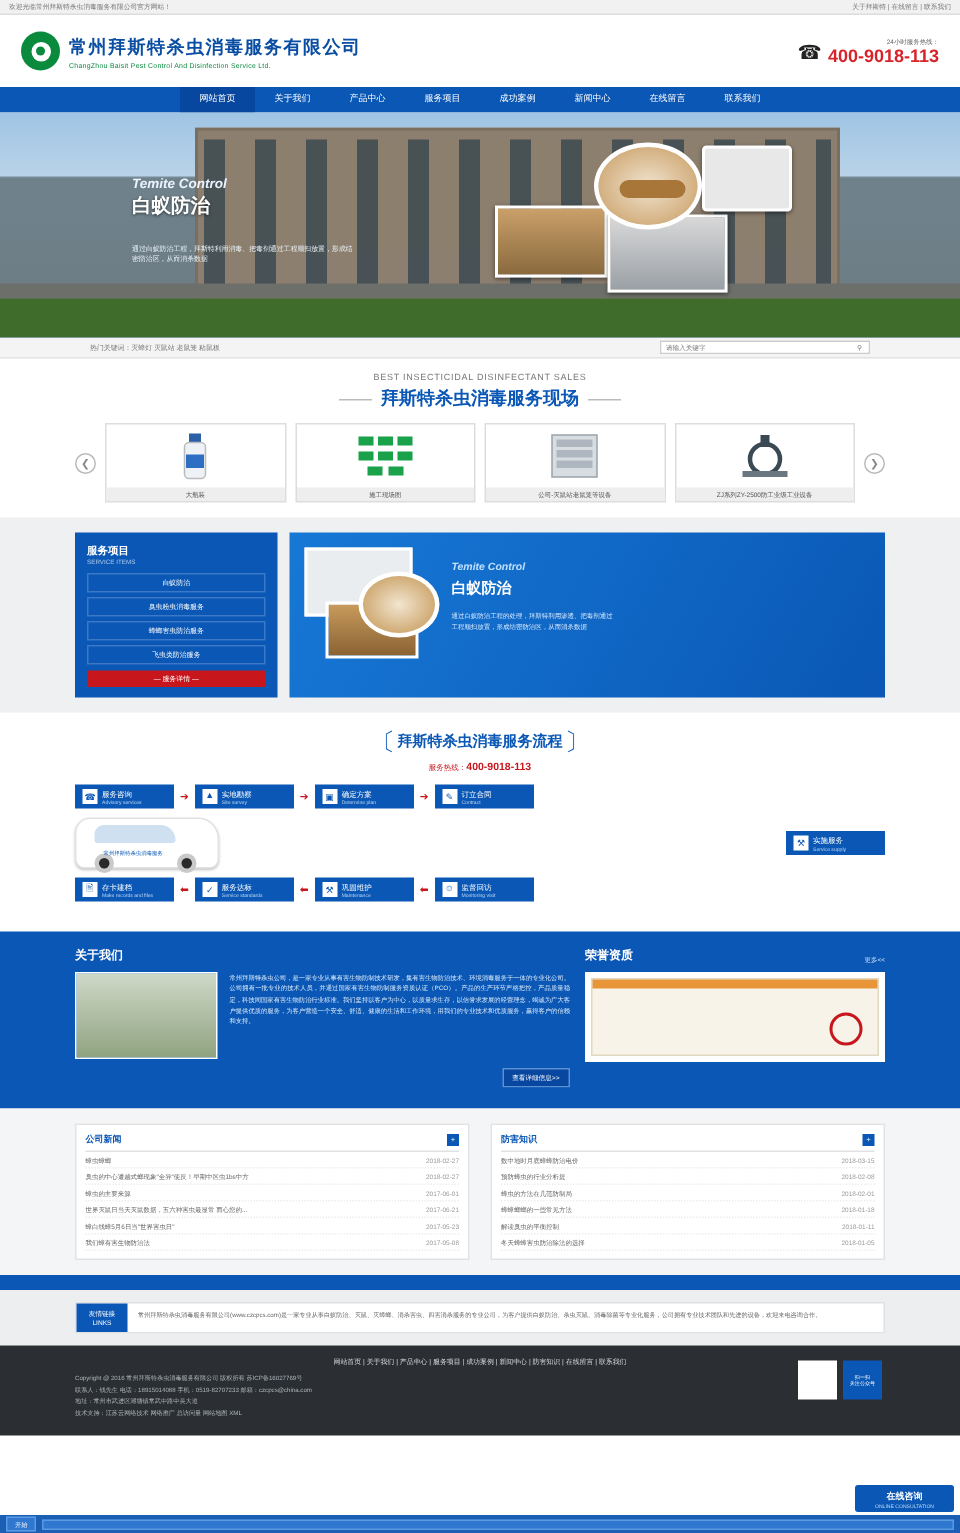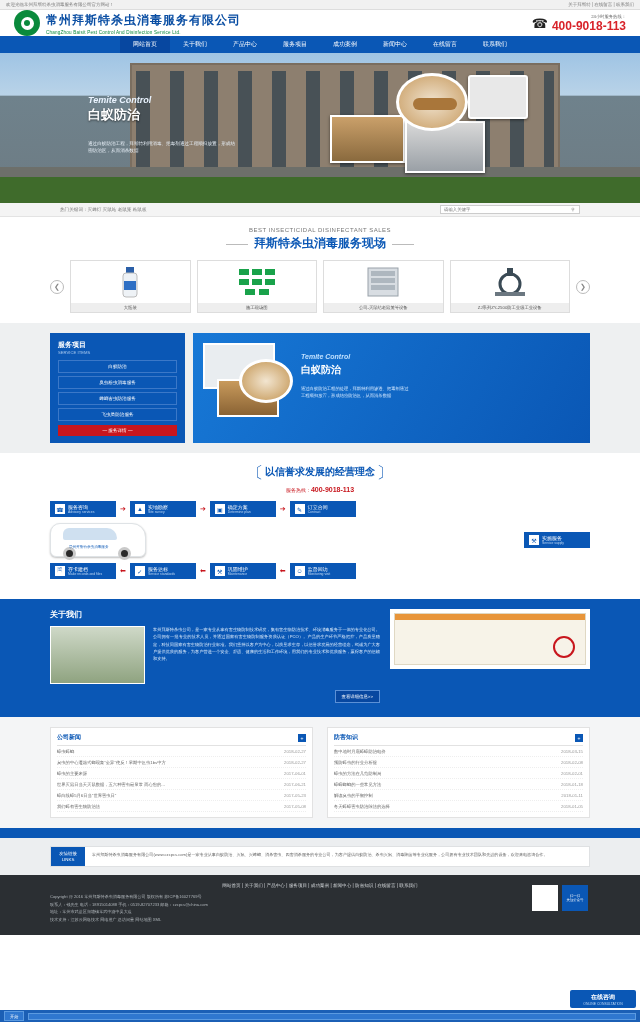--- a/index.html
+++ b/index.html
@@ -9,21 +9,21 @@
     font-size: 6px; color: #333; background:#fff;
     overflow: hidden;
   }
   .topbar {
     height: 10px; background:#f1f1f1; border-bottom:1px solid #ddd;
     display:flex; align-items:center; padding:0 6px;
     font-size:4.5px; color:#777;
   }
   .topbar .right { margin-left:auto; }
   .header {
-    height: 26px; background:#fff; display:flex; align-items:center;
+    height: 48px; background:#fff; display:flex; align-items:center;
     padding: 0 14px;
   }
   .logo-mark {
     width: 26px; height:26px; border-radius:50%;
     background: #0a8a3c; position:relative; margin-right:6px;
     display:flex; align-items:center; justify-content:center;
   }
   .logo-mark:after {
     content:""; width:13px;height:13px;border-radius:50%;
     background:#fff; position:absolute;
@@ -322,21 +322,21 @@
       <div class="t1">Temite Control</div>
       <div class="t2">白蚁防治</div>
       <div class="t3">通过白蚁防治工程的处理，拜斯特利用渗透、把毒剂通过工程顺扫放置，形成结密防治区，从而消杀数据</div>
     </div>
   </div>
 </div>
 
 <div class="flow">
   <div class="flow-head">
     <span class="brk">〔</span>
-    <span class="ttl">以信誉求发展的经营理念</span>
+    <span class="ttl">拜斯特杀虫消毒服务流程</span>
     <span class="brk">〕</span>
     <div class="sub">
       <span>服务热线：</span><b>400-9018-113</b>
     </div>
   </div>
 
   <div class="flow-grid">
     <div class="frow">
       <div class="fbox">
         <div class="ico">☎</div>
@@ -429,20 +429,24 @@
       <div class="ab-title">关于我们</div>
       <div class="ab-flex">
         <div class="ab-img"></div>
         <div class="ab-txt">常州拜斯特杀虫公司，是一家专业从事有害生物防制技术研发，集有害生物防治技术、环境消毒服务于一体的专业化公司。公司拥有一批专业的技术人员，并通过国家有害生物防制服务资质认证（PCO）。产品的生产环节严格把控，产品质量稳定，科技同国家有害生物防治行业标准。我们坚持以客户为中心，以质量求生存，以信誉求发展的经营理念，竭诚为广大客户提供优质的服务，为客户营造一个安全、舒适、健康的生活和工作环境，用我们的专业技术和优质服务，赢得客户的信赖和支持。</div>
       </div>
       <div style="overflow:hidden;">
         <div class="ab-btn">查看详细信息&gt;&gt;</div>
       </div>
     </div>
     <div class="ab-right">
+      <div class="hd">
+        <div class="ab-title">荣誉资质</div>
+        <div class="more">更多&lt;&lt;</div>
+      </div>
       <div class="cert">
         <div class="cert-in">
           <div class="bar"></div>
           <div class="stamp"></div>
         </div>
       </div>
     </div>
   </div>
 </div>
 

